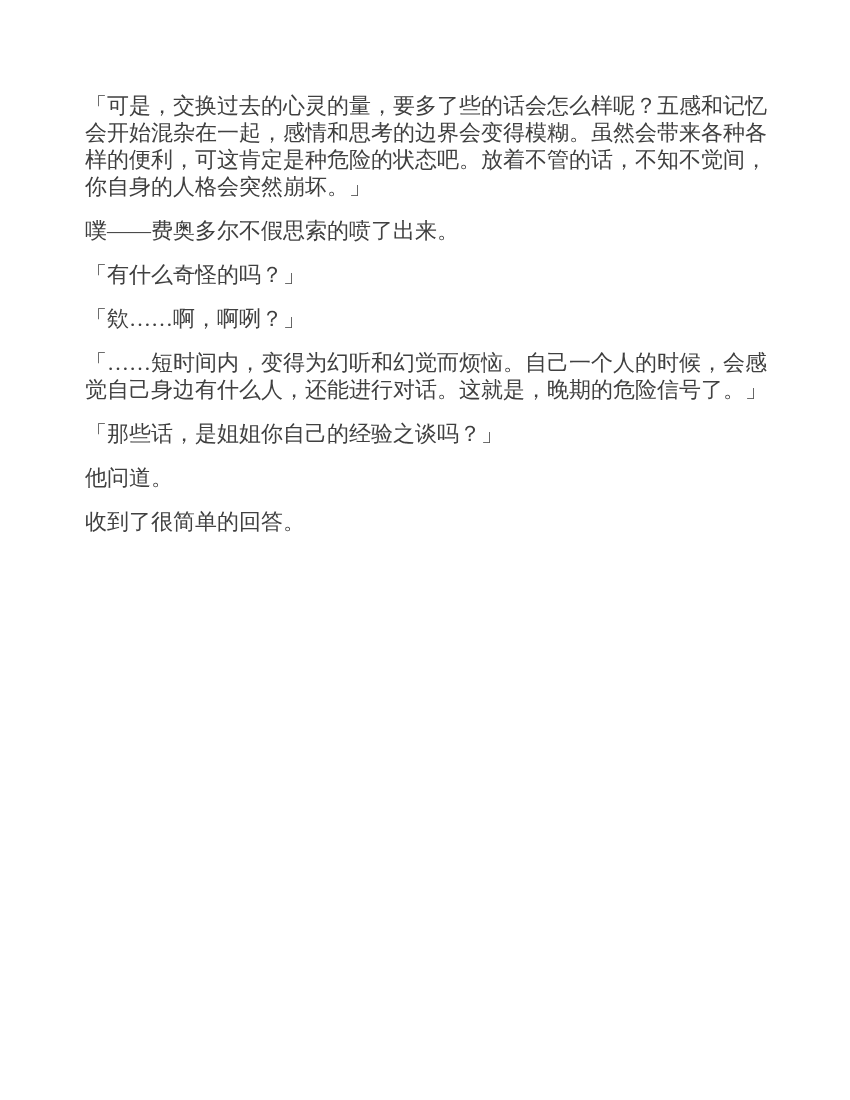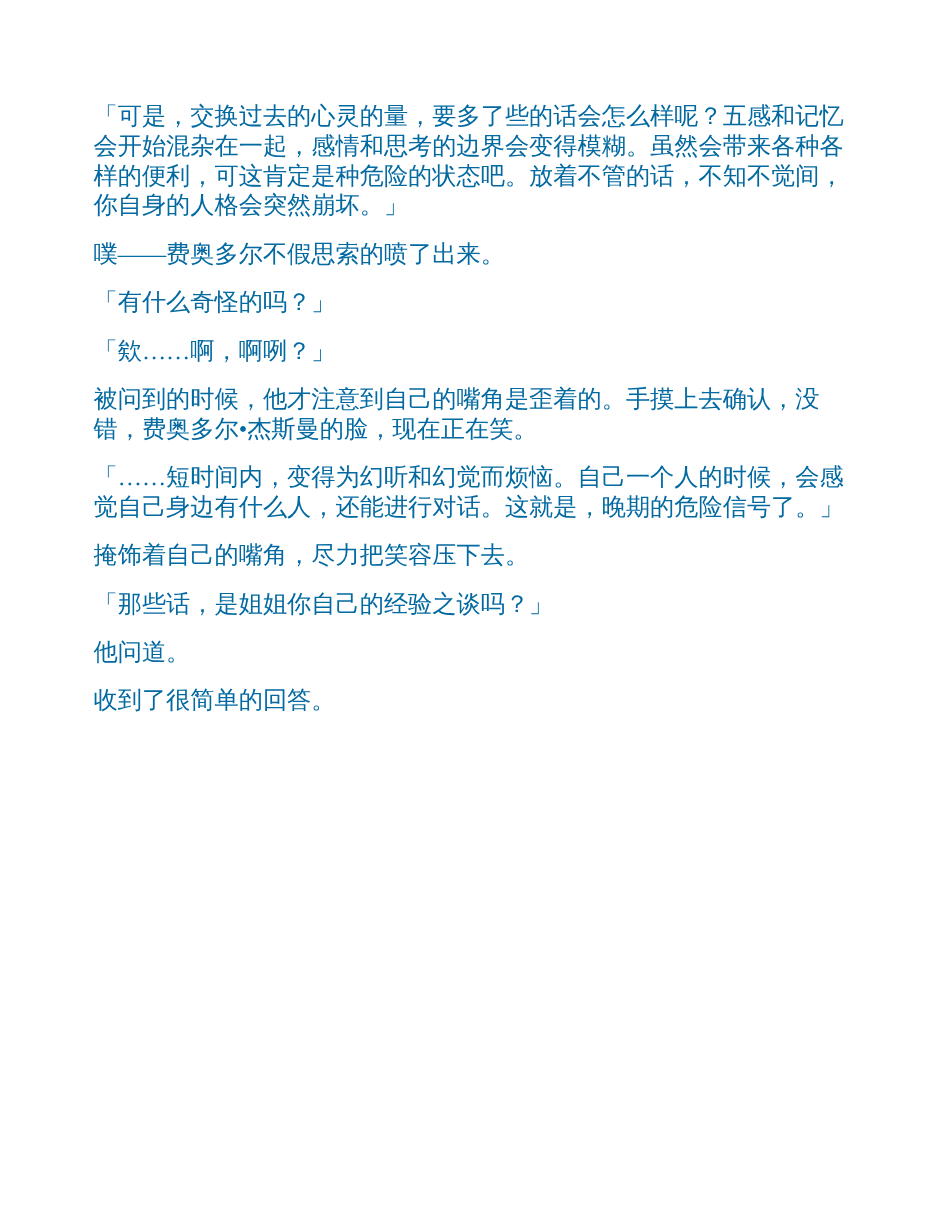--- a/index.html
+++ b/index.html
@@ -23,36 +23,34 @@
     left: 85px;
     top: 92px;
     width: 682px;
   }
   .content p {
     margin: 0 0 17px 0;
     padding: 0;
     font-family: "Liberation Serif", "DejaVu Serif", serif;
     font-size: 22px;
     line-height: 27px;
-    color: #0369a1;
+    color: #404040;
     text-align: left;
     letter-spacing: 0;
     word-break: normal;
     overflow-wrap: break-word;
   }
 </style>
 </head>
 <body>
 
 <div class="page">
   <div class="content">
     <p>「可是，交换过去的心灵的量，要多了些的话会怎么样呢？五感和记忆会开始混杂在一起，感情和思考的边界会变得模糊。虽然会带来各种各样的便利，可这肯定是种危险的状态吧。放着不管的话，不知不觉间，你自身的人格会突然崩坏。」</p>
     <p>噗——费奥多尔不假思索的喷了出来。</p>
     <p>「有什么奇怪的吗？」</p>
     <p>「欸……啊，啊咧？」</p>
-    <p>被问到的时候，他才注意到自己的嘴角是歪着的。手摸上去确认，没错，费奥多尔•杰斯曼的脸，现在正在笑。</p>
     <p>「……短时间内，变得为幻听和幻觉而烦恼。自己一个人的时候，会感觉自己身边有什么人，还能进行对话。这就是，晚期的危险信号了。」</p>
-    <p>掩饰着自己的嘴角，尽力把笑容压下去。</p>
     <p>「那些话，是姐姐你自己的经验之谈吗？」</p>
     <p>他问道。</p>
     <p>收到了很简单的回答。</p>
   </div>
 </div>
 
 </body></html>

